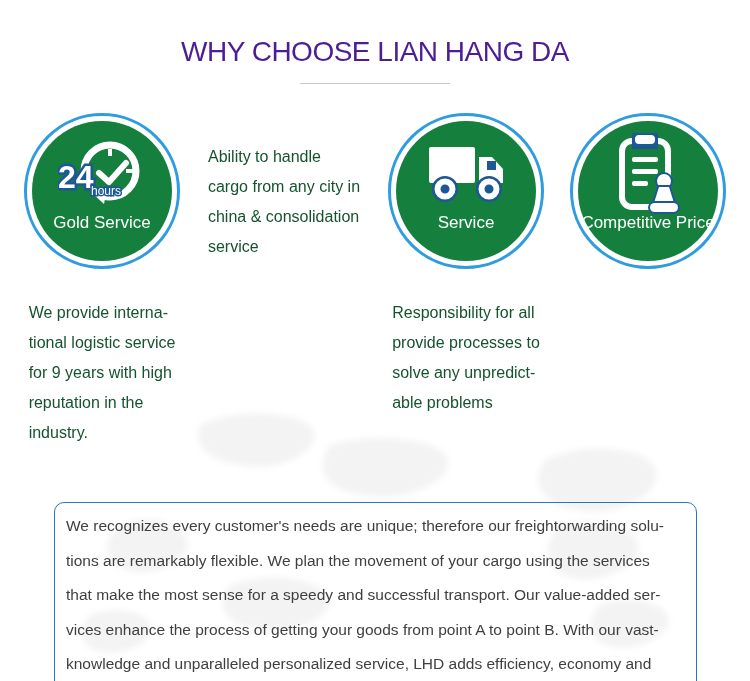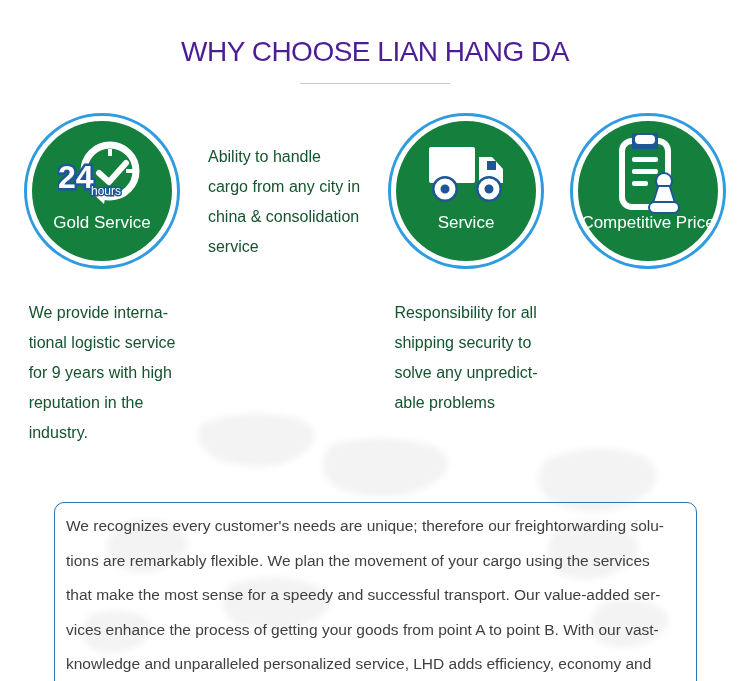--- a/index.html
+++ b/index.html
@@ -110,21 +110,21 @@
               <circle cx="24" cy="48" r="13" fill="#1d5795"></circle>
               <circle cx="24" cy="48" r="7.5" fill="none" stroke="#ffffff" stroke-width="6"></circle>
               <circle cx="68" cy="48" r="13" fill="#1d5795"></circle>
               <circle cx="68" cy="48" r="7.5" fill="none" stroke="#ffffff" stroke-width="6"></circle>
             </svg>
           </div>
           <div class="feature-label">Service</div>
         </div>
       </div>
       <div class="feature-desc">Responsibility for all
-shipping security to
+provide processes to
 solve any unpredict-
 able problems</div>
     </div>
 
     <div class="feature">
       <div class="ring">
         <div class="inner-circle">
           <div class="icon-wrap" style="top:10px;">
             <svg width="80" height="86" viewBox="0 0 80 86">
               <rect x="14" y="10" width="46" height="66" rx="10" fill="none" stroke="#ffffff" stroke-width="6"></rect>

